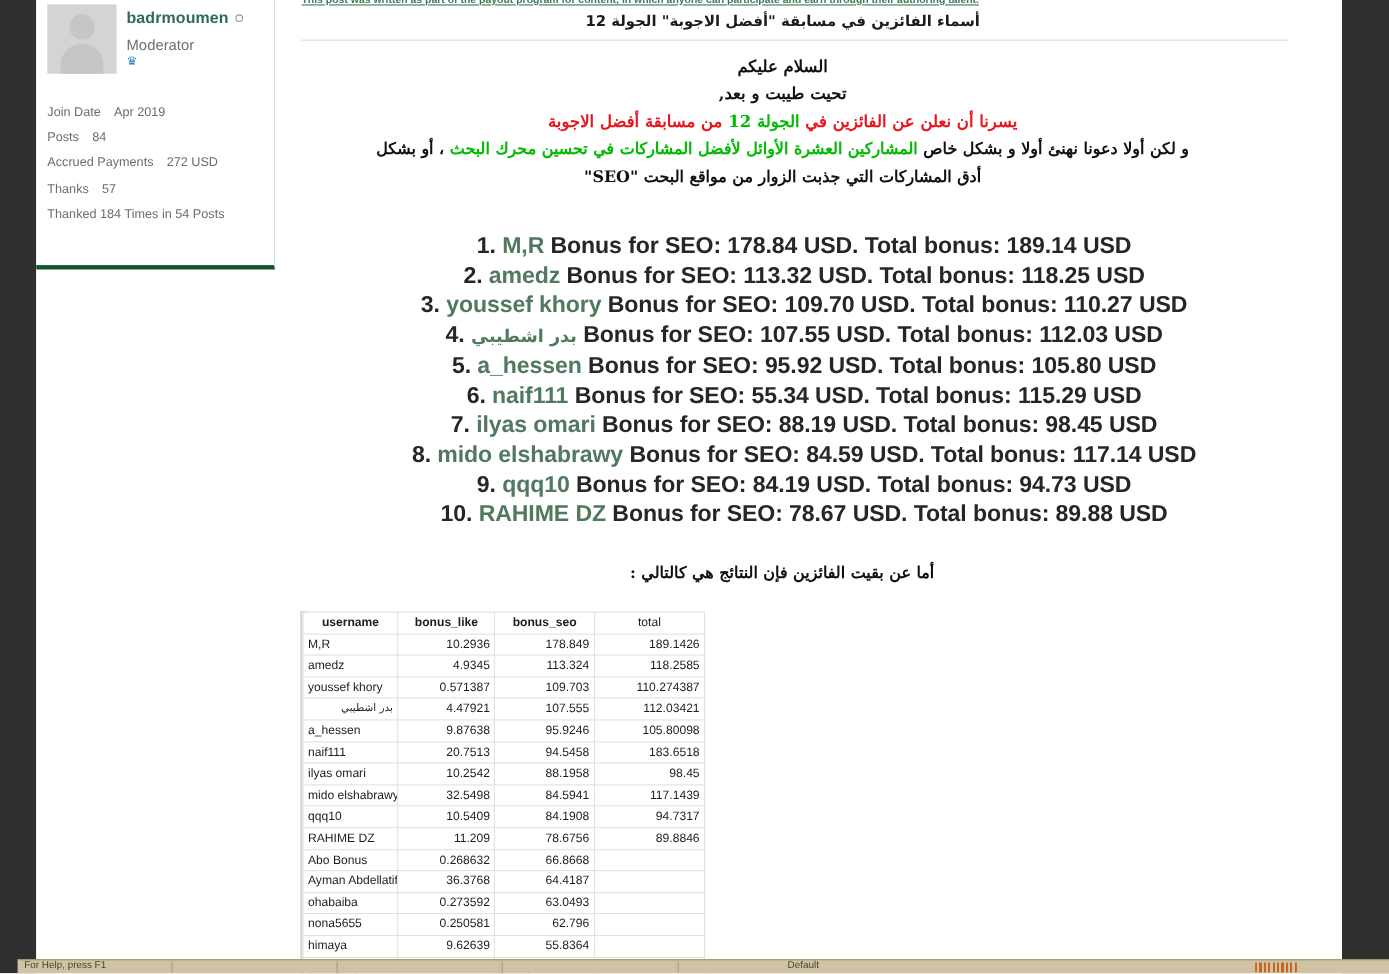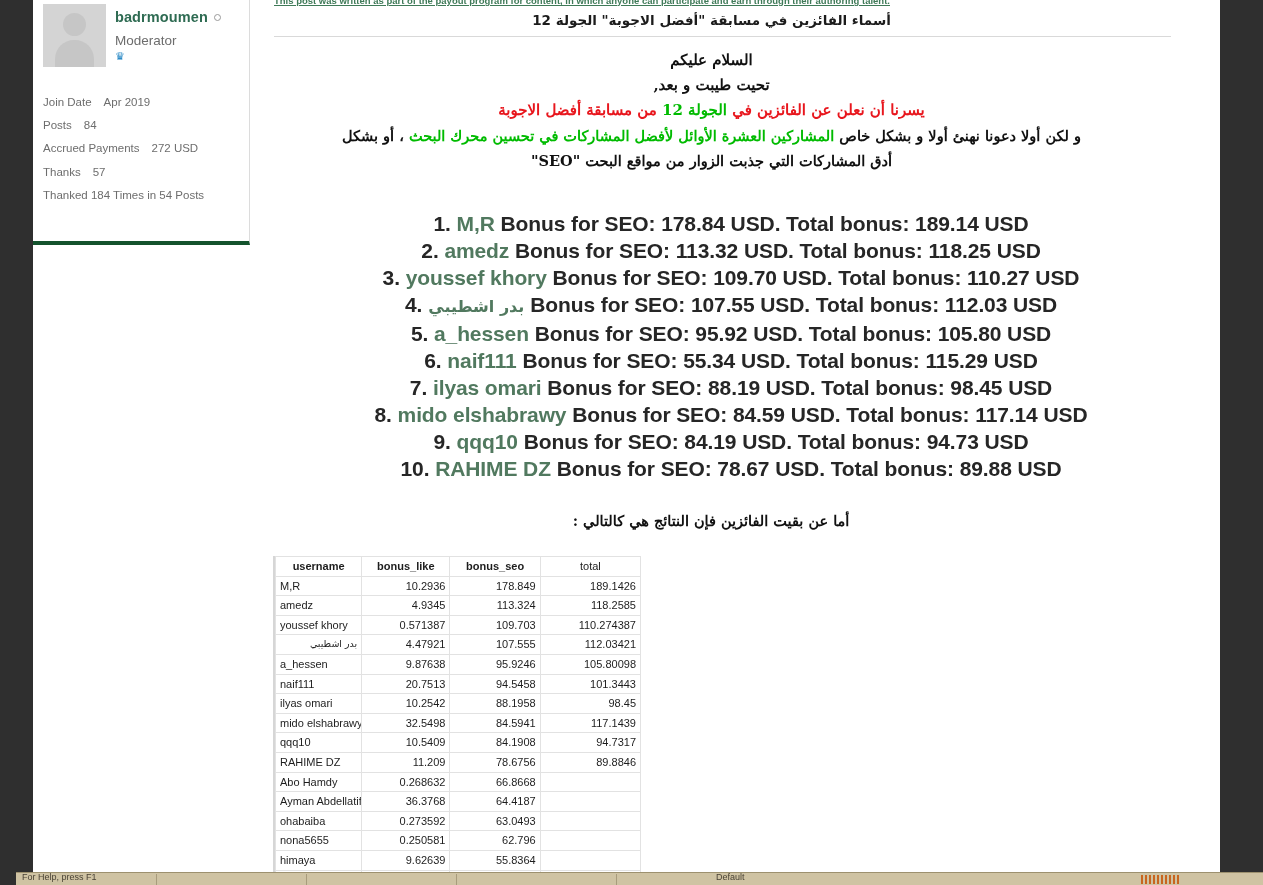--- a/index.html
+++ b/index.html
@@ -417,21 +417,21 @@
           <tr>
             <td class="name">a_hessen</td>
             <td class="num">9.87638</td>
             <td class="num">95.9246</td>
             <td class="num">105.80098</td>
           </tr>
           <tr>
             <td class="name">naif111</td>
             <td class="num">20.7513</td>
             <td class="num">94.5458</td>
-            <td class="num">101.3443</td>
+            <td class="num">183.6518</td>
           </tr>
           <tr>
             <td class="name">ilyas omari</td>
             <td class="num">10.2542</td>
             <td class="num">88.1958</td>
             <td class="num">98.45</td>
           </tr>
           <tr>
             <td class="name">mido elshabrawy</td>
             <td class="num">32.5498</td>
@@ -444,21 +444,21 @@
             <td class="num">84.1908</td>
             <td class="num">94.7317</td>
           </tr>
           <tr>
             <td class="name">RAHIME DZ</td>
             <td class="num">11.209</td>
             <td class="num">78.6756</td>
             <td class="num">89.8846</td>
           </tr>
           <tr>
-            <td class="name">Abo Hamdy</td>
+            <td class="name">Abo Bonus</td>
             <td class="num">0.268632</td>
             <td class="num">66.8668</td>
             <td class="num"></td>
           </tr>
           <tr>
             <td class="name">Ayman Abdellatif</td>
             <td class="num">36.3768</td>
             <td class="num">64.4187</td>
             <td class="num"></td>
           </tr>

